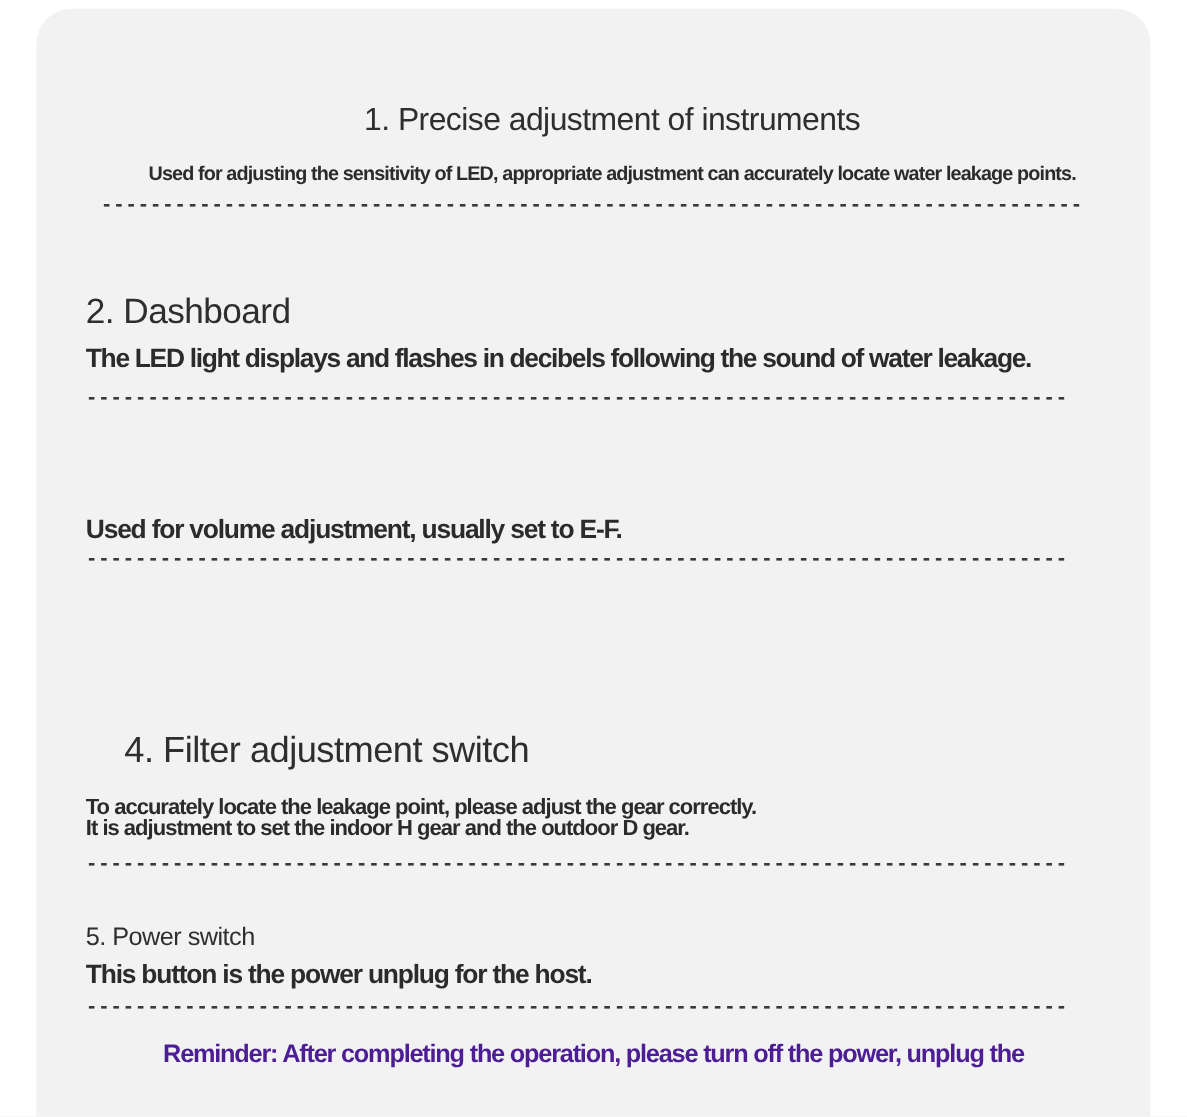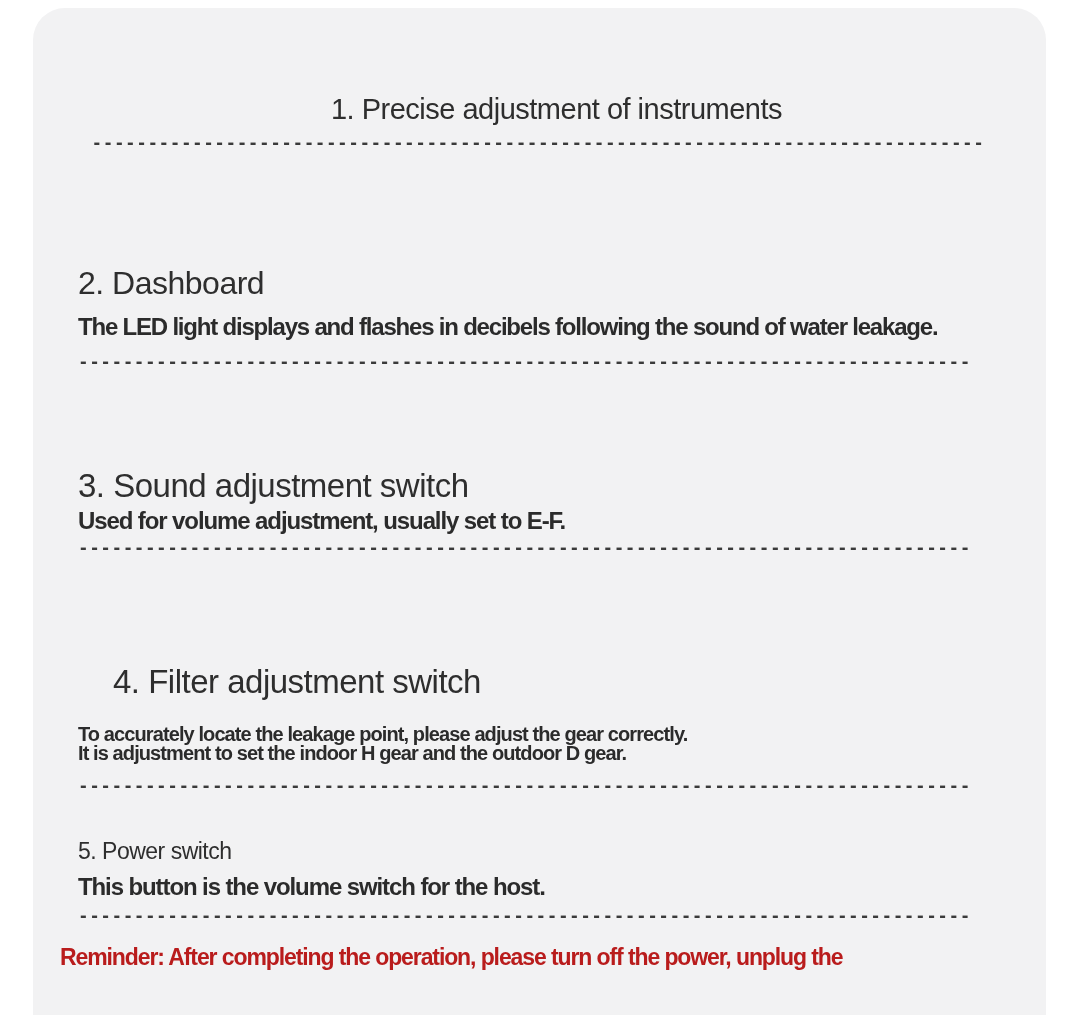--- a/index.html
+++ b/index.html
@@ -78,57 +78,58 @@
   .s5 { top: 833px; }
   .s5 .h { font-size: 23px; line-height: 37px; }
   .s5 .b { font-size: 24px; line-height: 30px; margin-top: 2px; letter-spacing: -1.1px; }
   .s5 .divider { margin-top: 6px; }
   
   .reminder {
     position: absolute;
     top: 941px;
     left: 60px;
     right: 60px;
-    color: #b91c1c;
+    text-align: center;
+    color: #4c1d95;
     font-weight: 700;
     font-size: 23px;
     line-height: 32px;
     letter-spacing: -1.1px;
   }
 </style>
 </head>
 <body>
 
 <div class="card"></div>
 
 <section class="sec s1">
   <h2 class="h">1. Precise adjustment of instruments</h2>
+  <p class="b">Used for adjusting the sensitivity of LED, appropriate adjustment can accurately locate water leakage points.</p>
   <div class="divider">--------------------------------------------------------------------------------</div>
 </section>
 
 <section class="sec s2">
   <h2 class="h">2. Dashboard</h2>
   <p class="b">The LED light displays and flashes in decibels following the sound of water leakage.</p>
   <div class="divider">--------------------------------------------------------------------------------</div>
 </section>
 
 <section class="sec s3">
-  <h2 class="h">3. Sound adjustment switch</h2>
   <p class="b">Used for volume adjustment, usually set to E-F.</p>
   <div class="divider">--------------------------------------------------------------------------------</div>
 </section>
 
 <section class="sec s4">
   <h2 class="h">4. Filter adjustment switch</h2>
   <p class="b">To accurately locate the leakage point, please adjust the gear correctly.</p>
   <p class="b" style="margin-top:0;">It is adjustment to set the indoor H gear and the outdoor D gear.</p>
   <div class="divider">--------------------------------------------------------------------------------</div>
 </section>
 
 <section class="sec s5">
   <h2 class="h">5. Power switch</h2>
-  <p class="b">This button is the volume switch for the host.</p>
+  <p class="b">This button is the power unplug for the host.</p>
   <div class="divider">--------------------------------------------------------------------------------</div>
 </section>
 
 <div class="reminder">
   <div>Reminder: After completing the operation, please turn off the power, unplug the</div>
 </div>
 
 </body></html>

